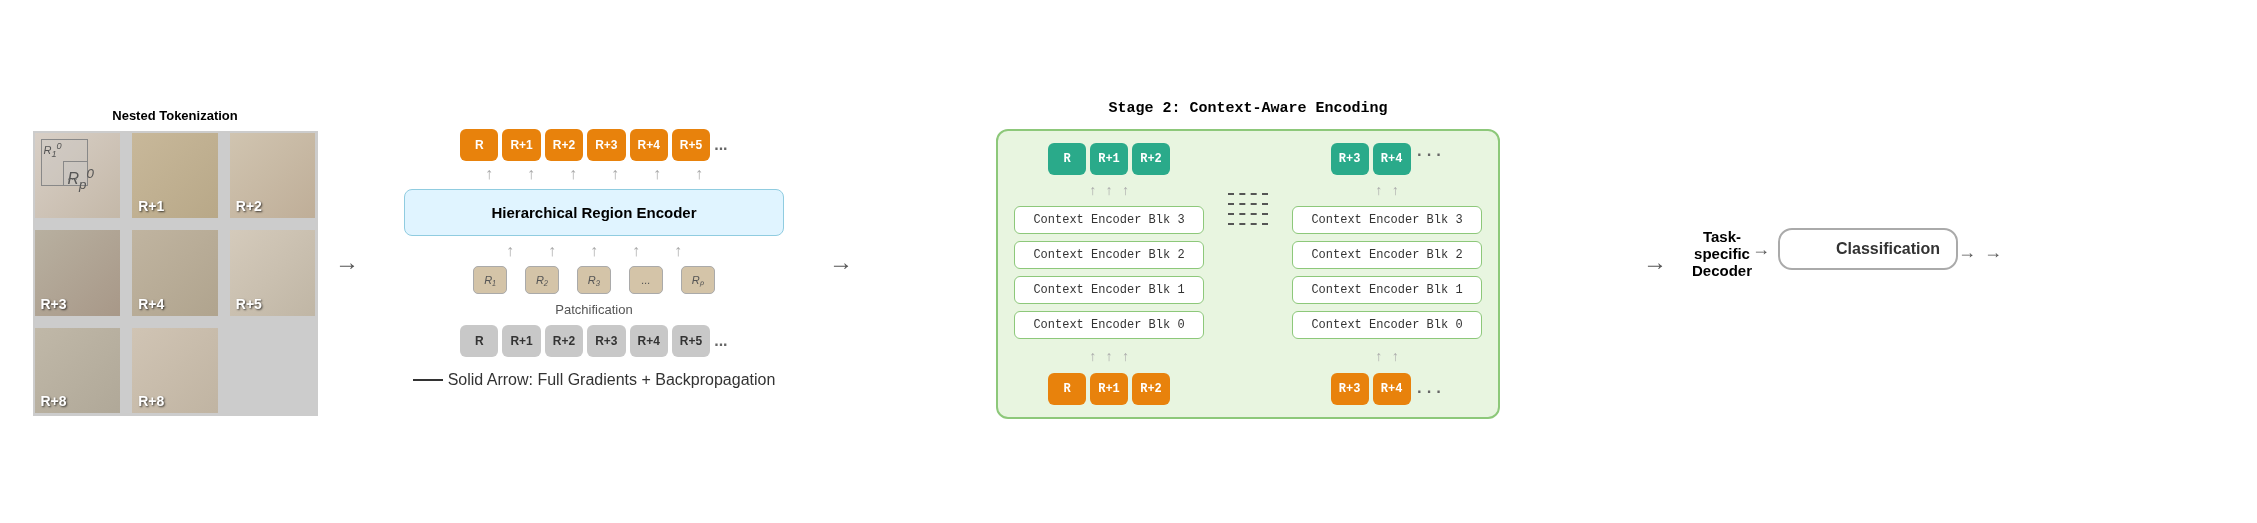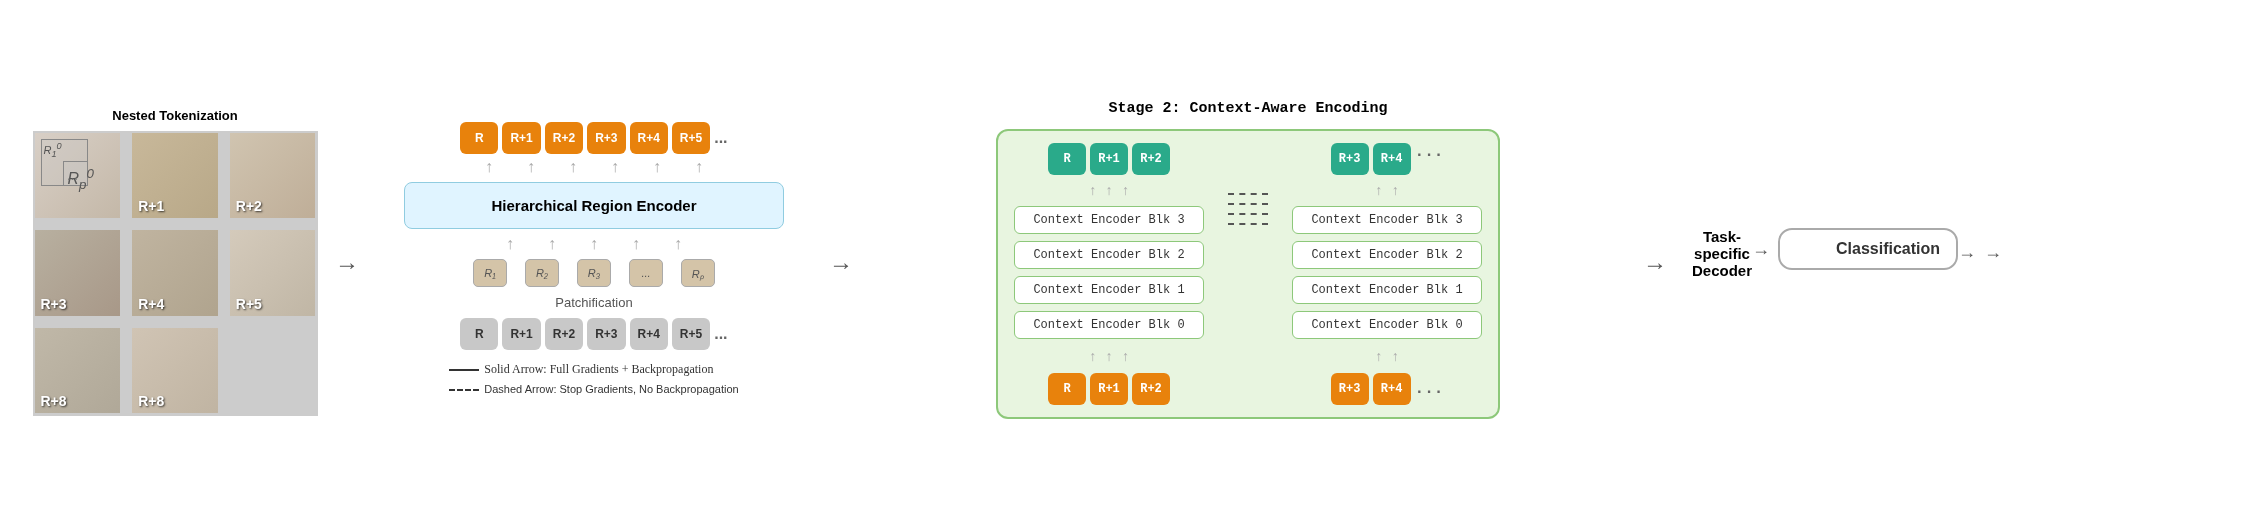--- a/index.html
+++ b/index.html
@@ -398,25 +398,21 @@
       <div class="token token-gray">R+2</div>
       <div class="token token-gray">R+3</div>
       <div class="token token-gray">R+4</div>
       <div class="token token-gray">R+5</div>
       <div class="token-dots">...</div>
     </div>
 
     <div class="legend-box">
       <div class="legend-row">
         <span class="legend-solid-line"></span>
-        <span style="font-size:12px;font-family:Liberation Serif, serif;">Solid Arrow: Full Gradients + Backpropagation</span>
-      </div>
-      <div class="legend-row">
-        <span class="legend-dashed-line"></span>
-        <span style="font-size:11px;">Dashed Arrow: Stop Gradients, No Backpropagation</span>
+        <span style="font-size:16px;">Solid Arrow: Full Gradients + Backpropagation</span>
       </div>
     </div>
   </div>
 
   <div class="section-arrow">→</div>
 
   <div class="section-stage2">
     <div class="stage-title">Stage 2: Context-Aware Encoding</div>
 
     <div class="context-area">

